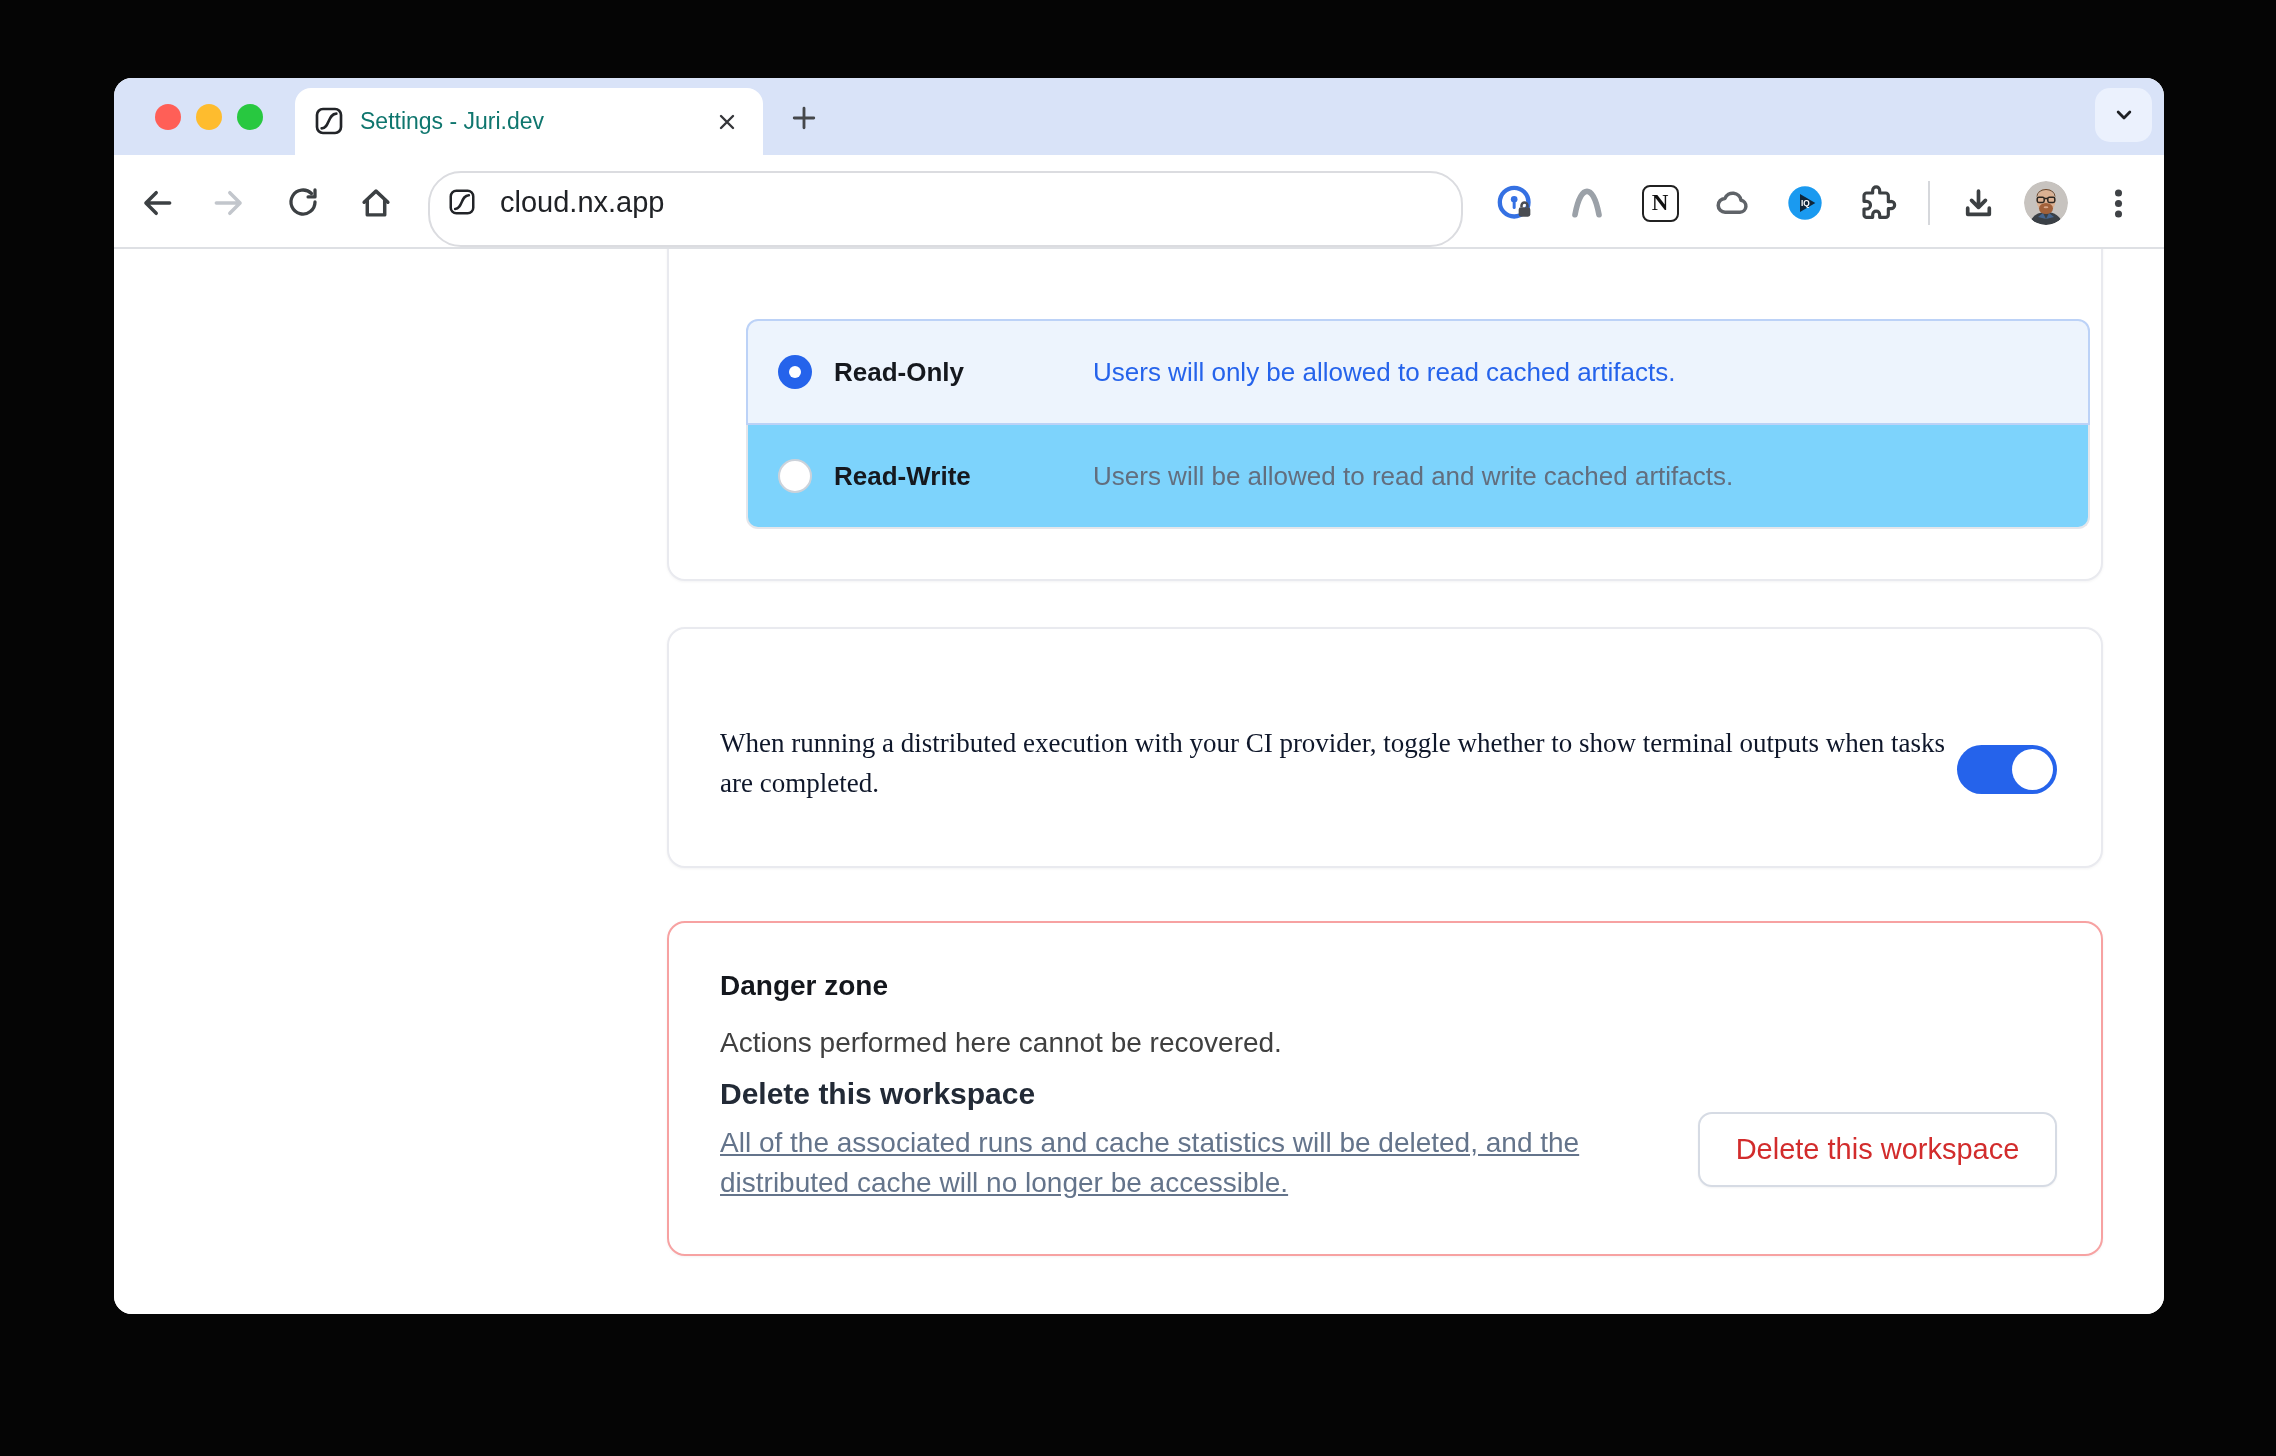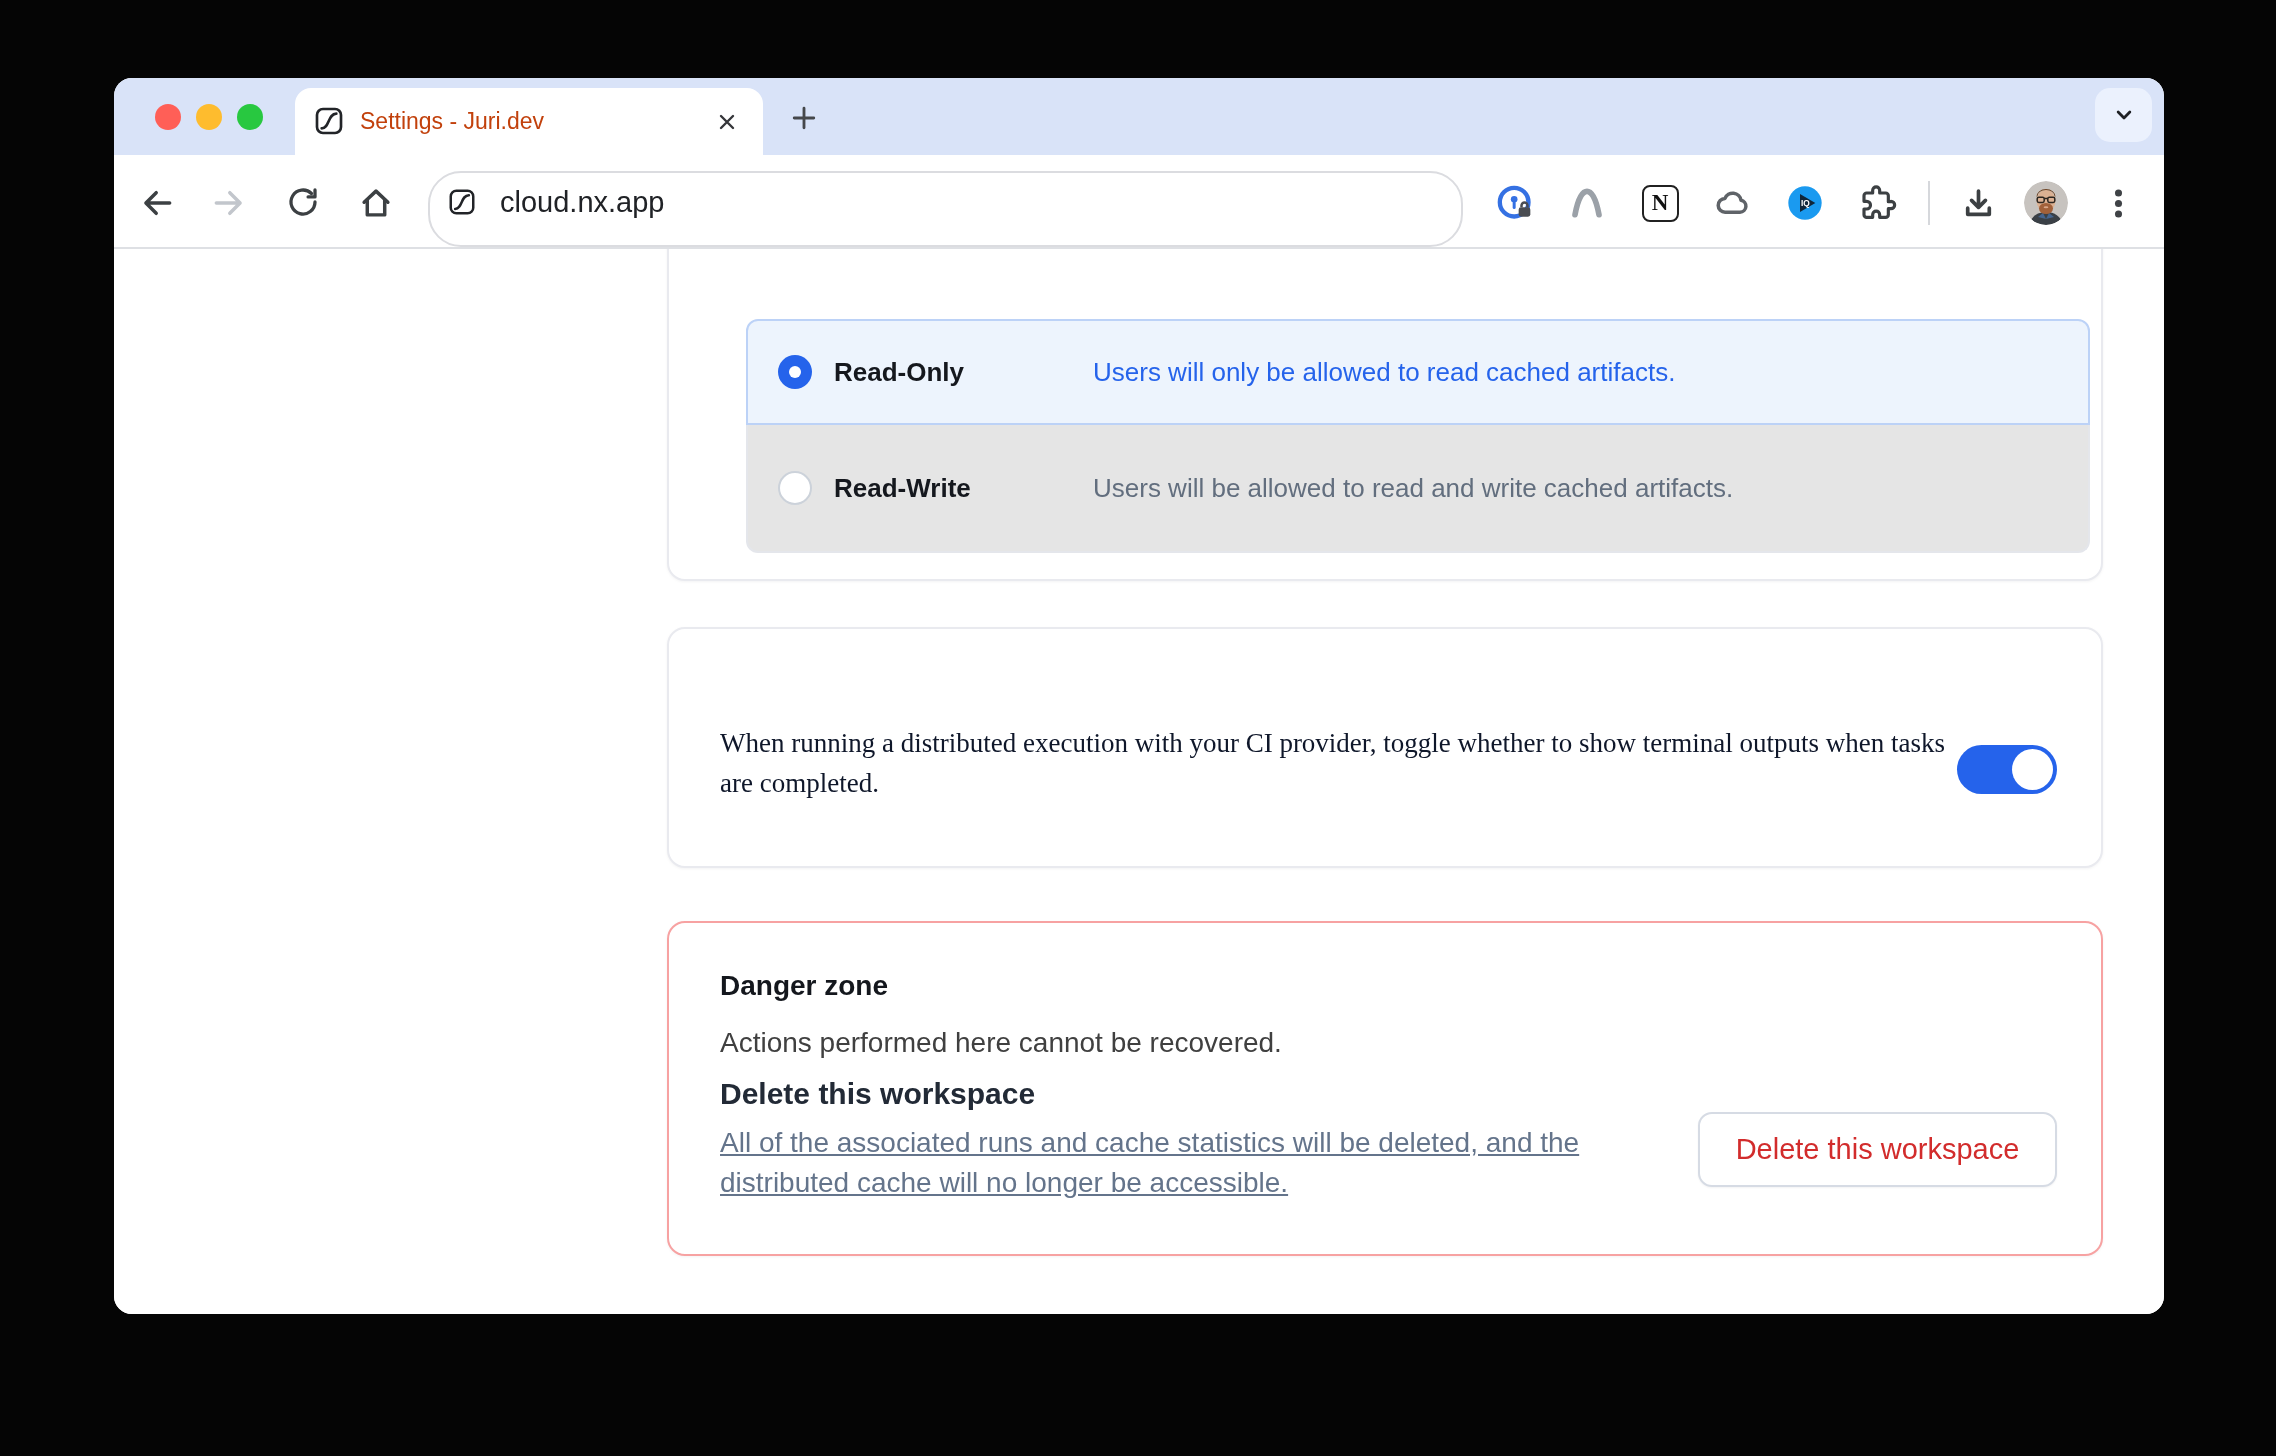--- a/index.html
+++ b/index.html
@@ -9,21 +9,21 @@
           overflow:hidden;background:#fff;}
   
   .tabstrip{position:absolute;left:0;top:0;width:100%;height:77px;background:#d9e3f8;}
   .tl{position:absolute;top:26px;width:26px;height:26px;border-radius:50%;}
   .tl.red{left:41px;background:#ff5f57;}
   .tl.yellow{left:82px;background:#febc2e;}
   .tl.green{left:123px;background:#28c840;}
   .tab{position:absolute;left:181px;top:10px;width:468px;height:67px;background:#fff;
        border-radius:16px 16px 0 0;}
   .tab .fav{position:absolute;left:18px;top:17px;}
-  .tab .title{position:absolute;left:65px;top:0;height:67px;line-height:67px;font-size:23px;color:#c2410c;white-space:nowrap;}
+  .tab .title{position:absolute;left:65px;top:0;height:67px;line-height:67px;font-size:23px;color:#0f766e;white-space:nowrap;}
   .tab .close{position:absolute;left:420px;top:22px;width:24px;height:24px;}
   .newtab{position:absolute;left:672px;top:22px;width:36px;height:36px;}
   .tabsearch{position:absolute;left:1981px;top:10px;width:57px;height:54px;background:#ebf1fd;
              border-radius:15px;display:flex;align-items:center;justify-content:center;}
   
   .toolbar{position:absolute;left:0;top:77px;width:100%;height:94px;background:#fff;
            border-bottom:2px solid #dee0e4;box-sizing:border-box;}
   .tbtn{position:absolute;top:29px;width:38px;height:38px;}
   .urlbar{position:absolute;left:314px;top:16px;width:1035px;height:76px;border:2px solid #dbdce0;
           border-radius:33px;background:#fff;box-sizing:border-box;}
@@ -38,21 +38,21 @@
   .clipline .lnk{text-decoration:underline;color:#55606f;}
   .card{position:absolute;background:#fff;border:2px solid #e9eaef;border-radius:18px;
         box-shadow:0 1px 3px rgba(16,24,40,0.05);box-sizing:border-box;}
   .card1{left:553px;top:-80px;width:1436px;height:412px;}
   .card2{left:553px;top:378px;width:1436px;height:241px;}
   .card3{left:553px;top:672px;width:1436px;height:335px;border:2px solid #f7a2a2;}
   
   .radiobox{position:absolute;left:604px;top:70px;width:1344px;height:210px;margin-left:28px;}
   .optrow{position:relative;width:100%;box-sizing:border-box;}
   .optrow.sel{height:106px;background:#edf4fd;border:2px solid #bcd2f7;border-radius:12px 12px 0 0;}
-  .optrow.unsel{height:128px;background:#e5e5e5;border:2px solid #e4e6eb;border-top:none;border-radius:0 0 12px 12px;padding-left:8px;}
+  .optrow.unsel{height:104px;background:#7dd3fc;border:2px solid #e4e6eb;border-top:none;border-radius:0 0 12px 12px;padding-left:8px;}
   .radio{position:absolute;left:30px;top:50%;width:34px;height:34px;margin-top:-17px;border-radius:50%;box-sizing:border-box;}
   .radio.on{background:#2563eb;}
   .radio.on::after{content:"";position:absolute;left:11px;top:11px;width:12px;height:12px;border-radius:50%;background:#fff;}
   .radio.off{background:#fff;border:2.5px solid #ccd2da;}
   .optlabel{position:absolute;left:86px;top:50%;transform:translateY(-50%);font-size:26px;font-weight:700;color:#15181e;white-space:nowrap;}
   .optdesc{position:absolute;left:345px;top:50%;transform:translateY(-50%);font-size:26px;white-space:nowrap;}
   .optdesc.blue{color:#2563eb;}
   .optdesc.gray{color:#626e7e;}
   
   .h-card{position:absolute;left:51px;font-weight:600;color:#14171d;white-space:nowrap;}

